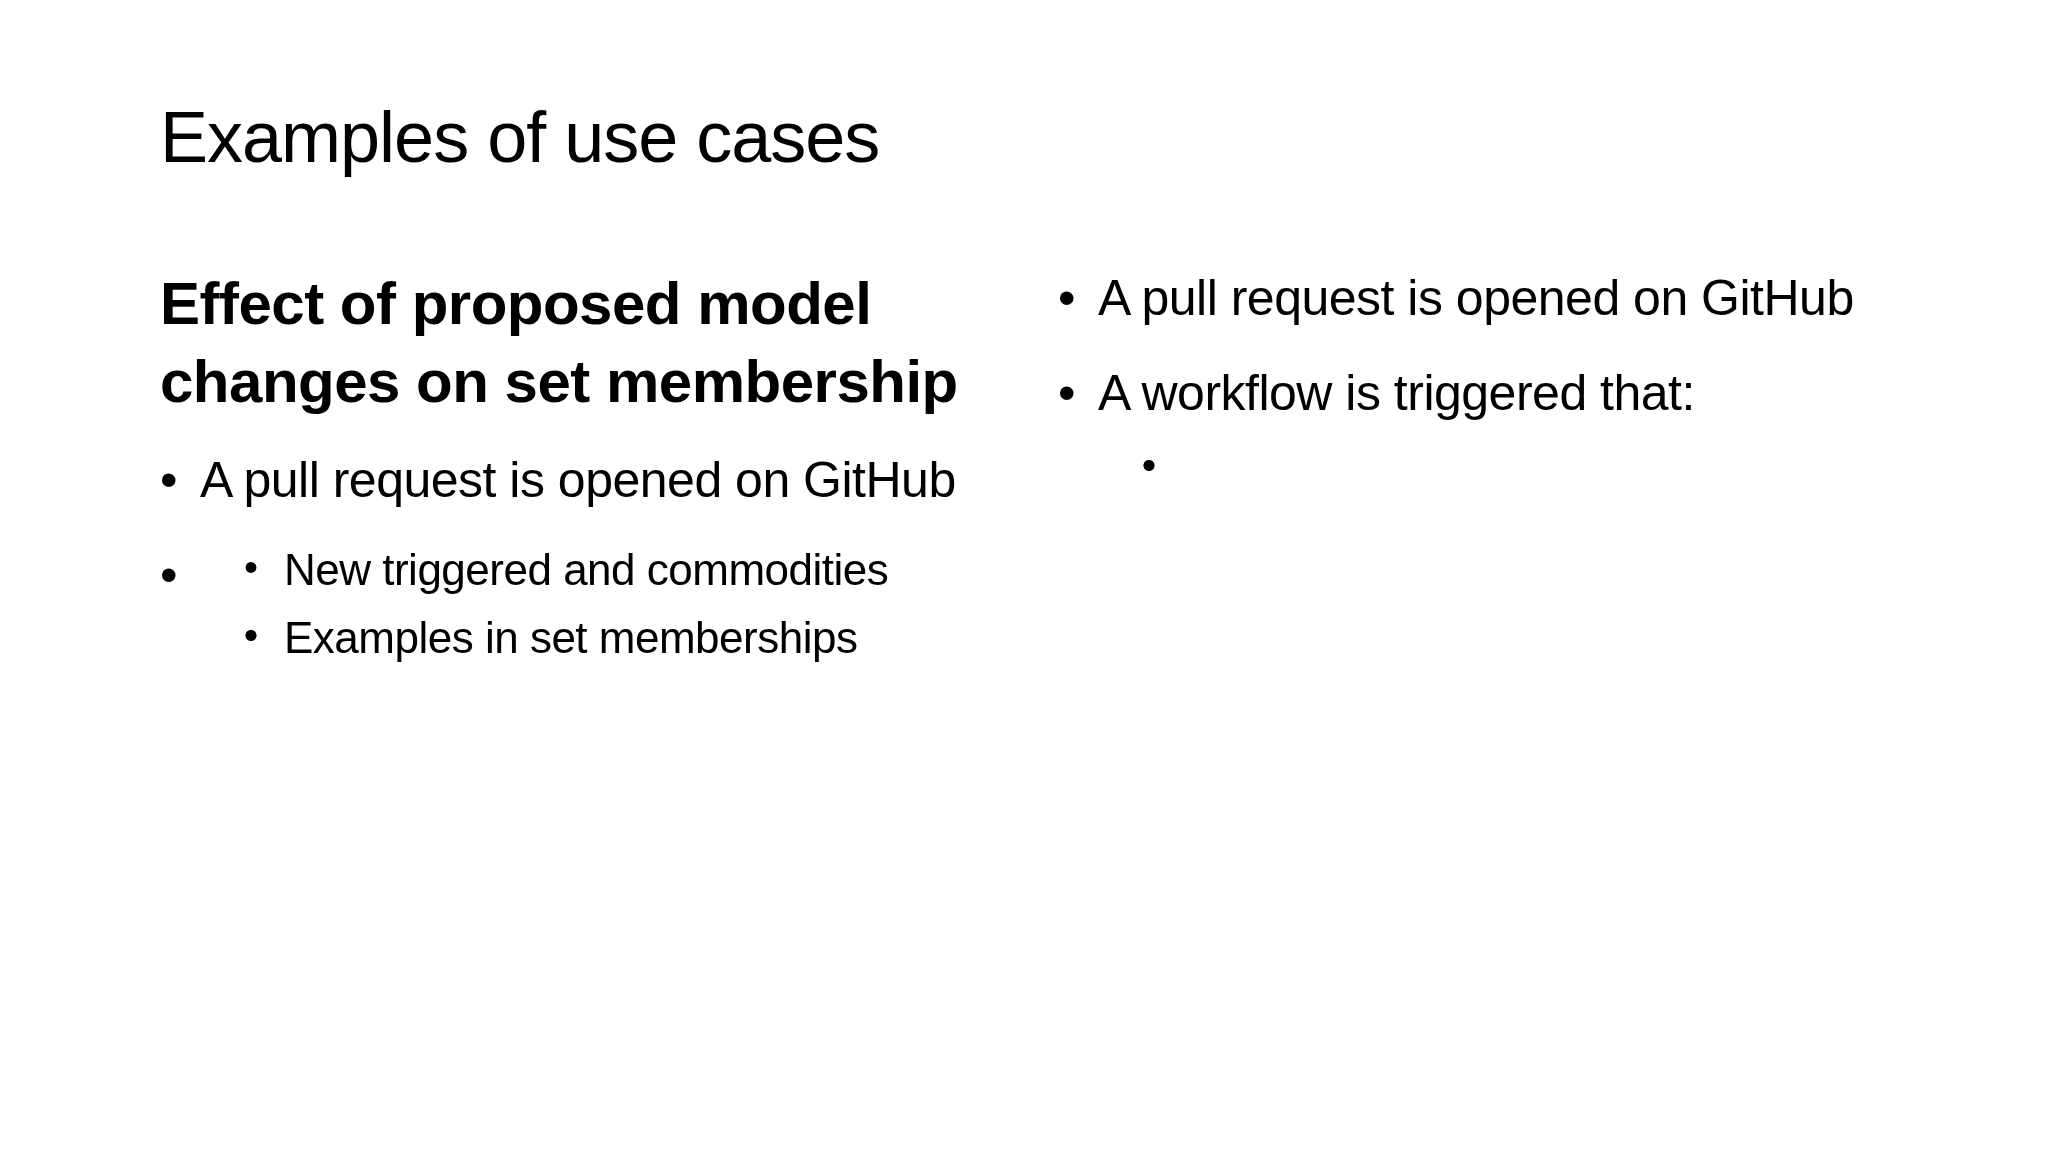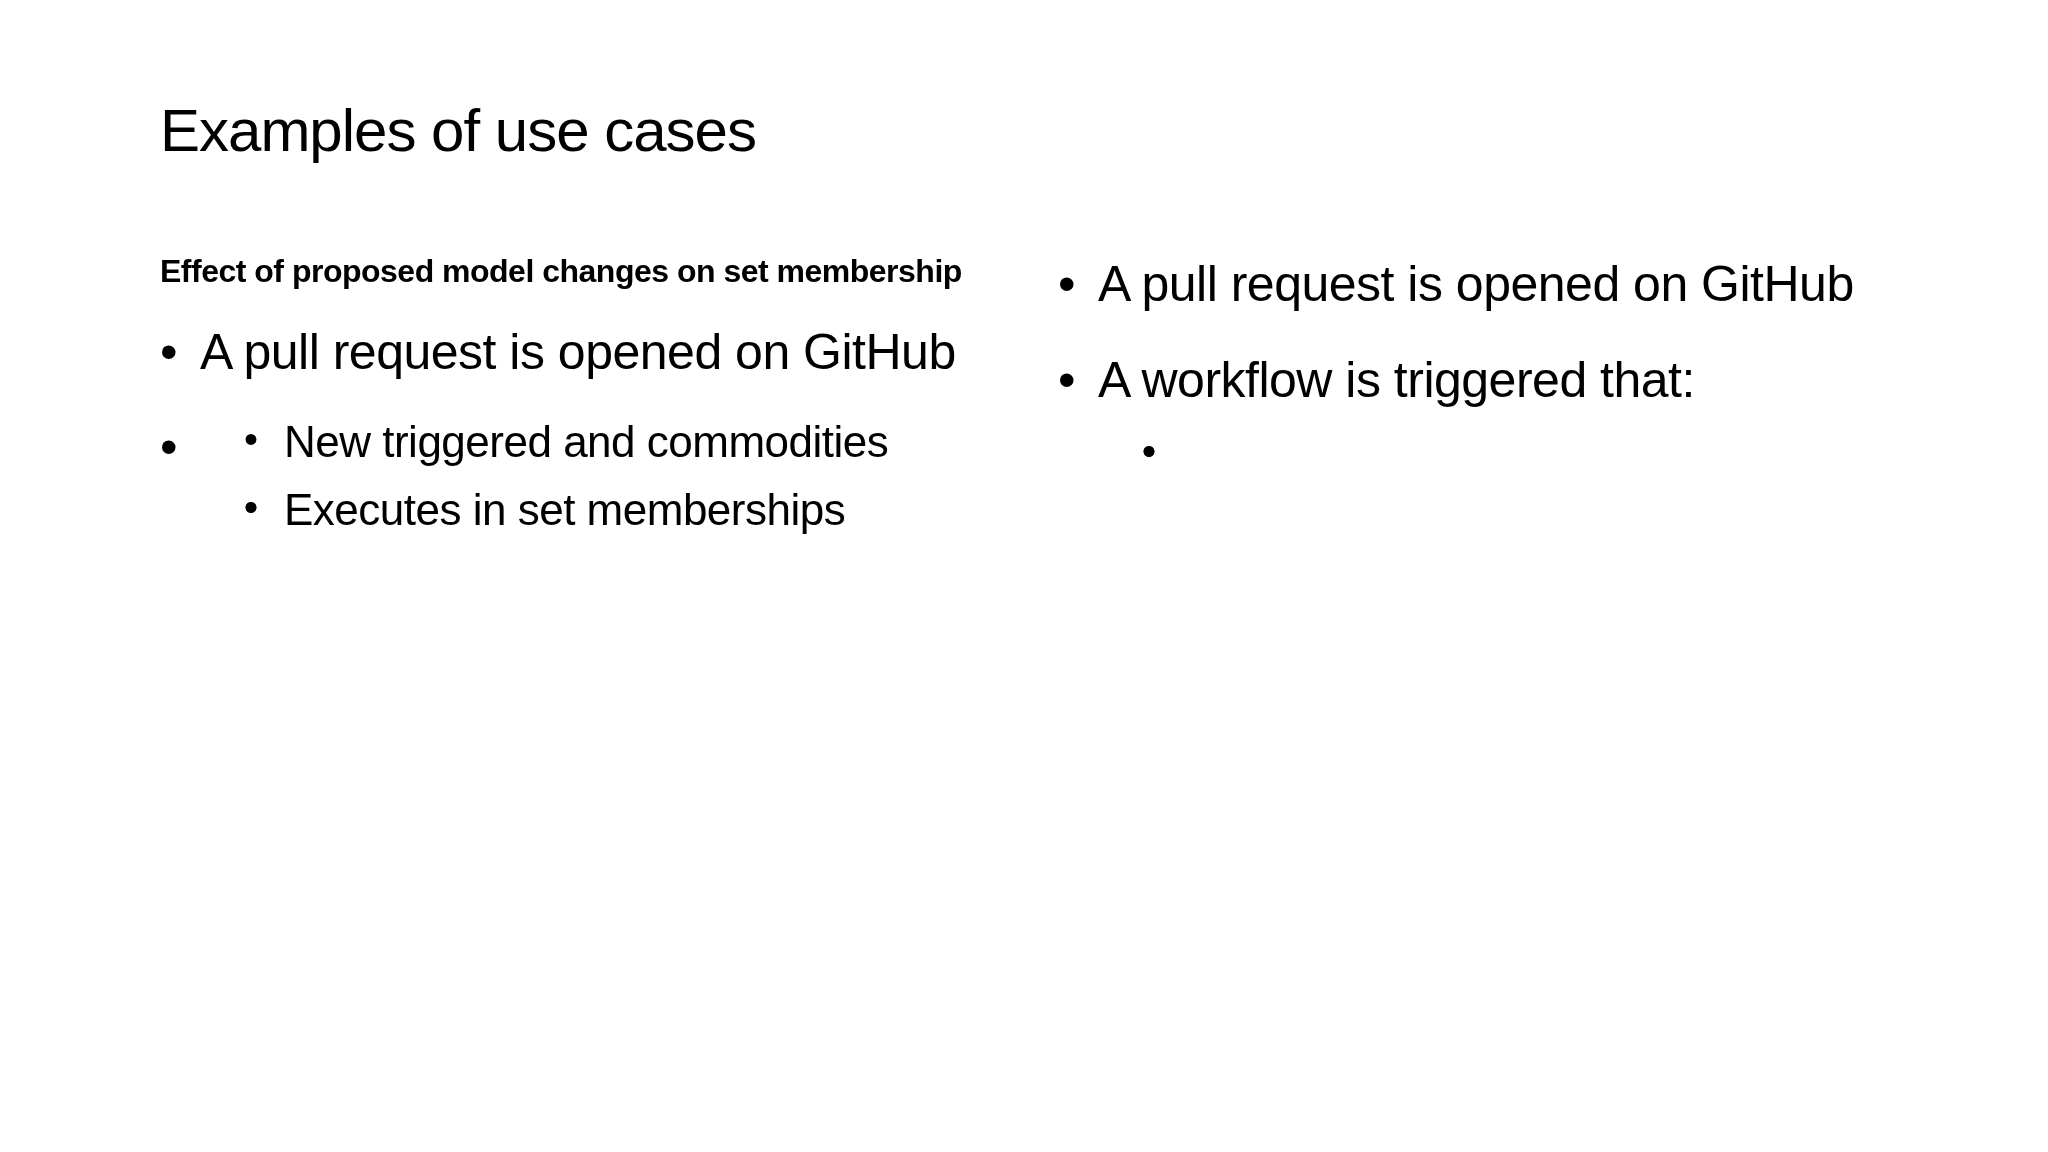--- a/index.html
+++ b/index.html
@@ -13,35 +13,35 @@
     height: 1152px;
     box-sizing: border-box;
     background: #ffffff;
     color: #000000;
     font-family: "Liberation Sans", "DejaVu Sans", sans-serif;
     padding: 96px 118px 0 160px;
     overflow: hidden;
   }
   .slide-title {
     margin: 0 0 86px 0;
-    font-size: 60px;
+    font-size: 72px;
     font-weight: 300;
     letter-spacing: -1px;
     line-height: 1.15;
     white-space: nowrap;
   }
   .columns {
     display: grid;
     grid-template-columns: 820px 850px;
     column-gap: 78px;
     align-items: start;
   }
   .col-heading {
     margin: 0 0 26px 0;
-    font-size: 32px;
+    font-size: 60px;
     font-weight: 700;
     line-height: 1.3;
     letter-spacing: -0.5px;
   }
   ul {
     list-style: none;
     margin: 0;
     padding: 0;
   }
   li.l1 {
@@ -103,21 +103,21 @@
           <ul class="l2-list">
             <li class="l2">
               <span class="bullet-marker">•</span>
               <span class="bullet-text">New triggered and commodities</span>
             </li>
             <li class="l2">
               <span class="bullet-marker">•</span>
             </li>
             <li class="l2">
               <span class="bullet-marker">•</span>
-              <span class="bullet-text">Executes in set memberships</span>
+              <span class="bullet-text">Examples in set memberships</span>
             </li>
           </ul>
         </li>
 
       </ul>
     </section>
 
     <section class="column">
 
       <ul class="l1-list">

